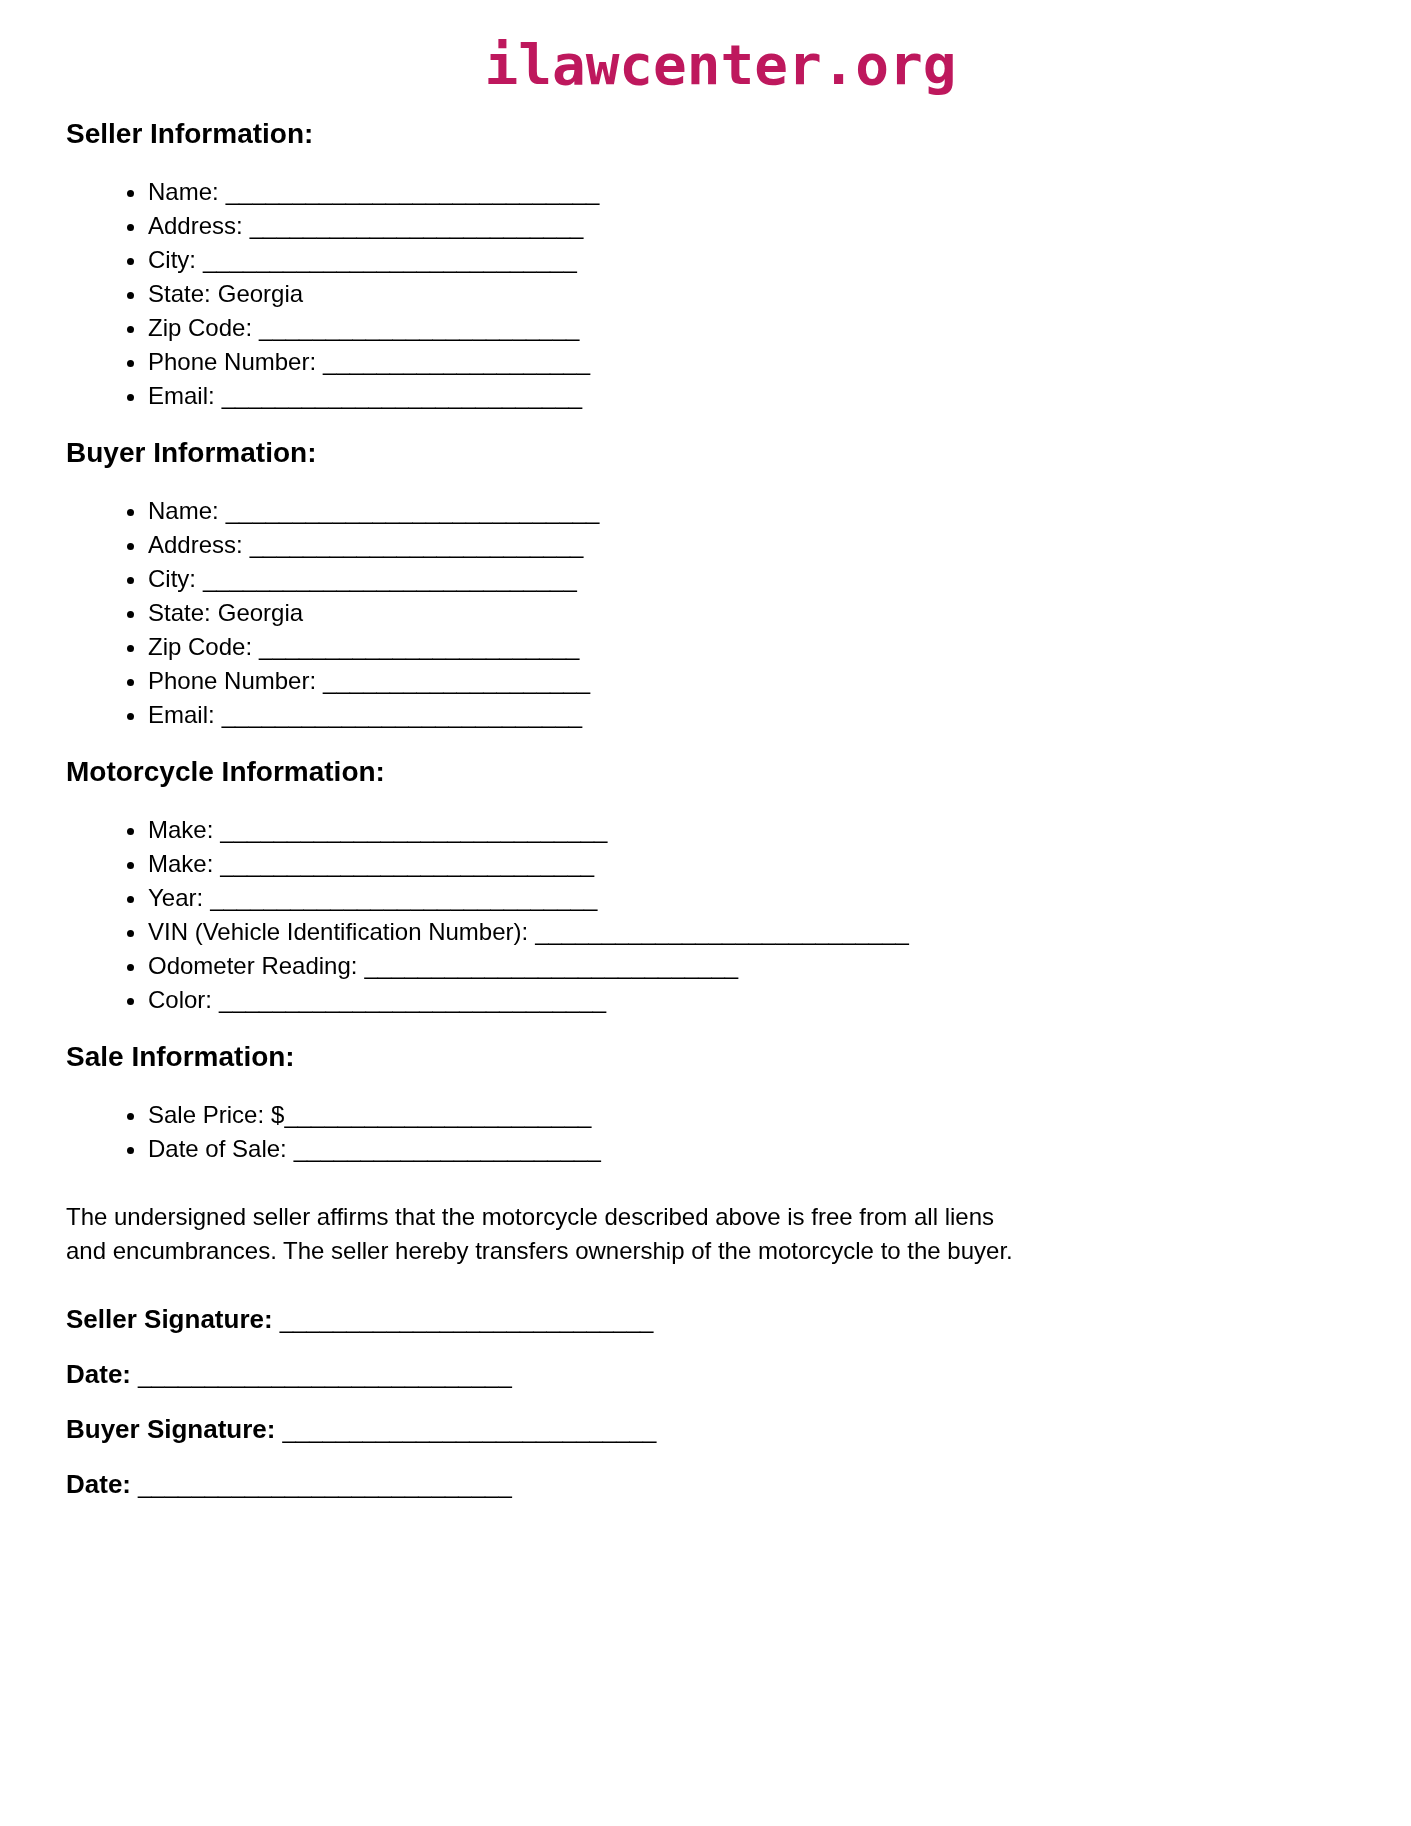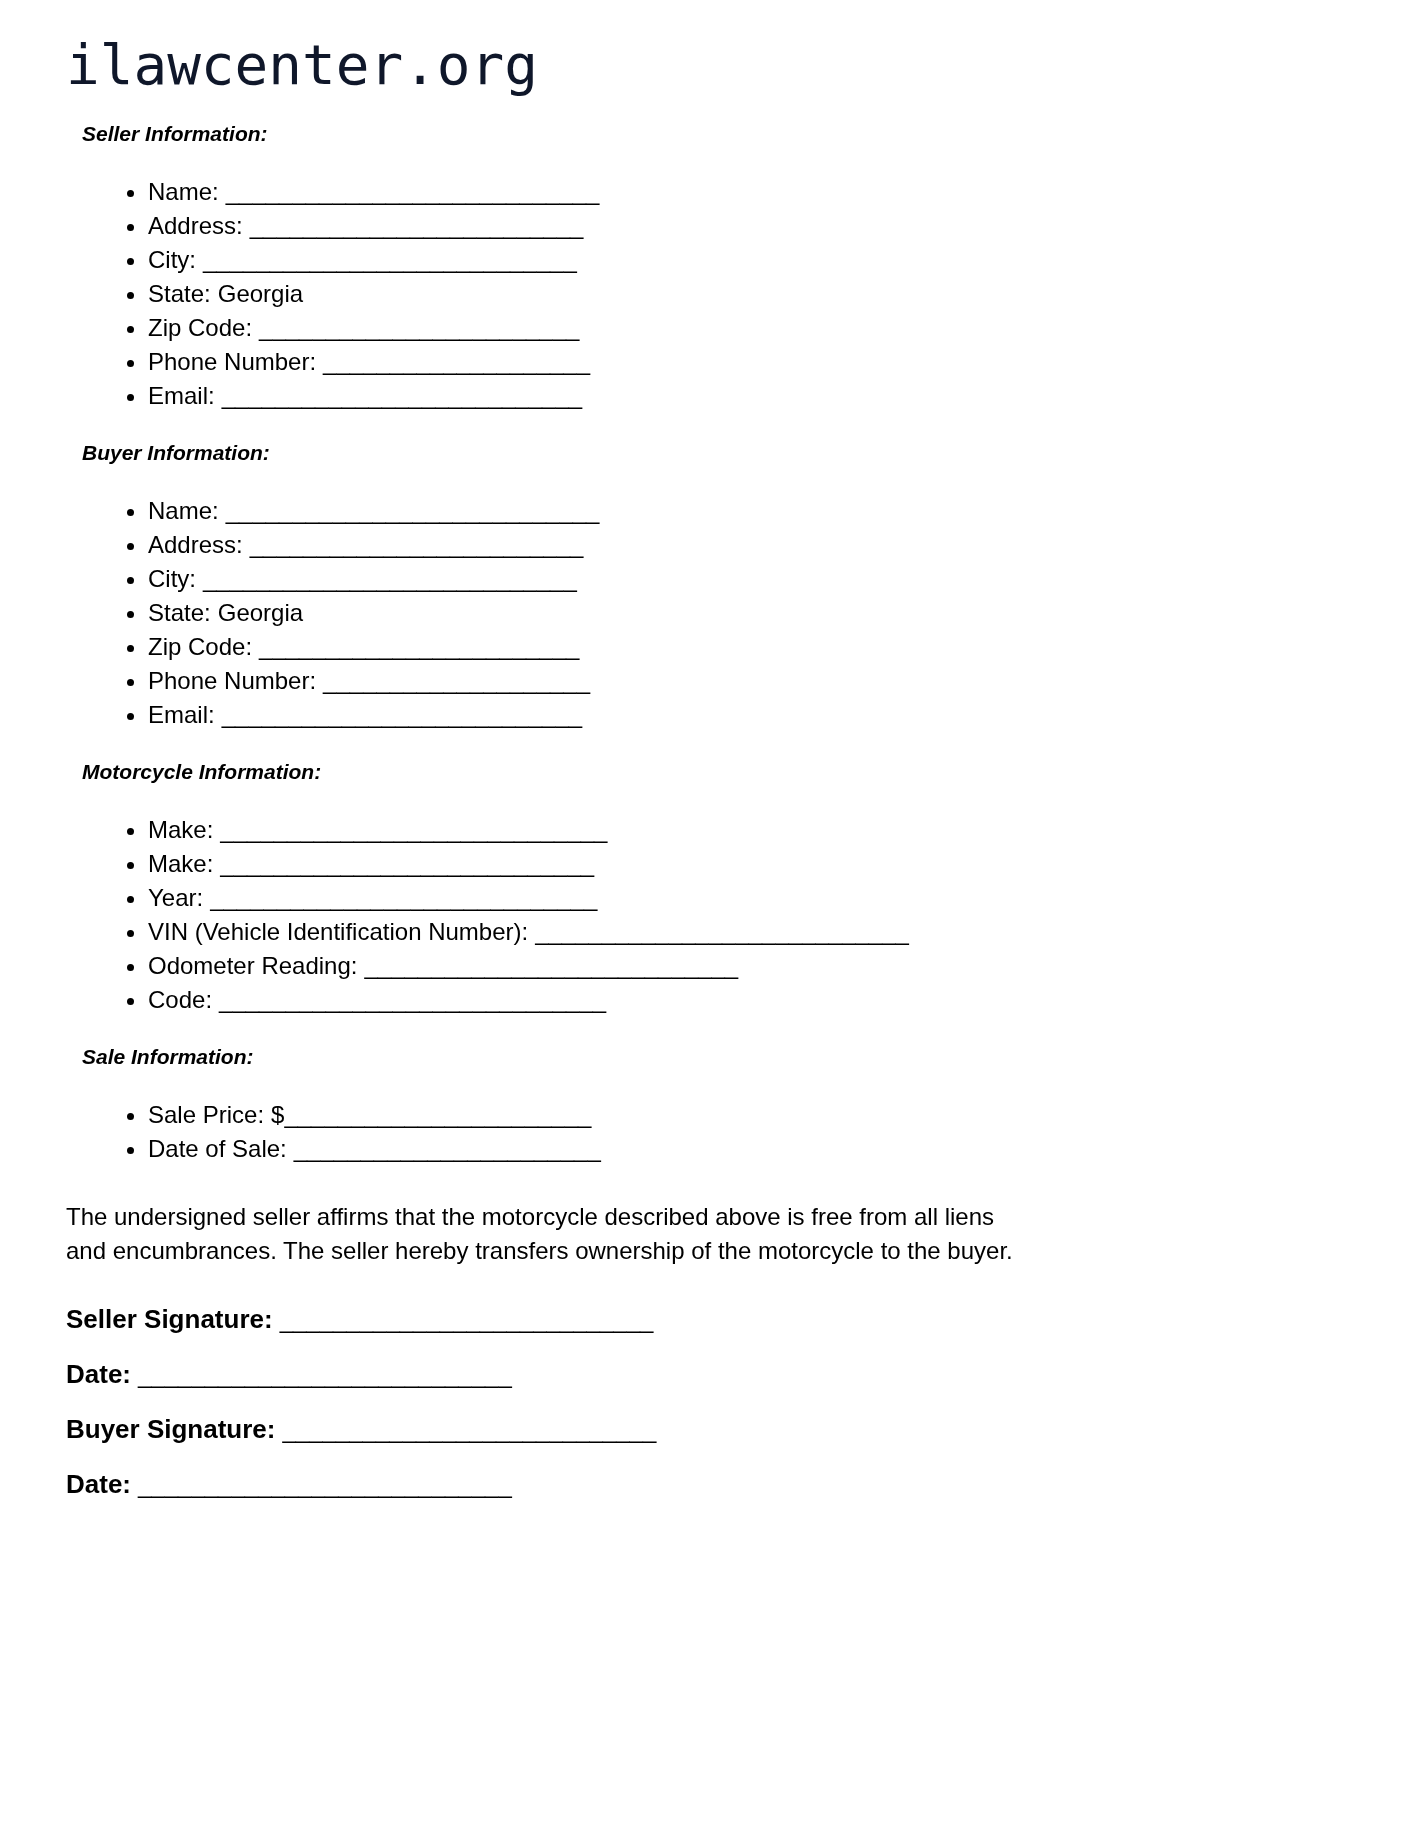--- a/index.html
+++ b/index.html
@@ -14,47 +14,47 @@
     margin: 0 auto;
     background: #ffffff;
     color: #000000;
     font-family: "Liberation Sans", sans-serif;
     font-size: 24px;
     box-sizing: border-box;
     padding: 36px 66px 0 66px;
     overflow: hidden;
   }
   .watermark {
-    text-align: left;
+    text-align: center;
     font-family: "DejaVu Sans Mono", monospace;
     font-size: 56px;
     line-height: 58px;
-    color: #0f172a;
+    color: #be185d;
     margin-right: -30px;
     letter-spacing: 0px;
     white-space: nowrap;
+    font-weight: bold;
   }
   h1.doc-title {
     font-size: 48px;
     line-height: 55px;
     margin: 4px 0 0 0;
     font-weight: bold;
     letter-spacing: -0.5px;
   }
   p.para {
     margin: 30px 0 62px 0;
     line-height: 34px;
     white-space: pre-line;
   }
   h3.section-heading {
-    font-size: 21px;
+    font-size: 28px;
     line-height: 30px;
-    margin: 25px 0 0 16px;
+    margin: 25px 0 0 0;
     font-weight: bold;
-    font-style: italic;
   }
   ul.field-list {
     margin: 26px 0 25px 0;
     padding: 0 0 0 82px;
     list-style: disc;
   }
   ul.field-list li {
     line-height: 34px;
     padding: 0;
     margin: 0;
@@ -108,21 +108,21 @@
     <li><span class="lbl">Email:</span><span class="val">___________________________</span></li>
   </ul>
 
   <h3 class="section-heading">Motorcycle Information:</h3>
   <ul class="field-list">
     <li><span class="lbl">Make:</span><span class="val">_____________________________</span></li>
     <li><span class="lbl">Make:</span><span class="val">____________________________</span></li>
     <li><span class="lbl">Year:</span><span class="val">_____________________________</span></li>
     <li><span class="lbl">VIN (Vehicle Identification Number):</span><span class="val">____________________________</span></li>
     <li><span class="lbl">Odometer Reading:</span><span class="val">____________________________</span></li>
-    <li><span class="lbl">Code:</span><span class="val">_____________________________</span></li>
+    <li><span class="lbl">Color:</span><span class="val">_____________________________</span></li>
   </ul>
 
   <h3 class="section-heading">Sale Information:</h3>
   <ul class="field-list">
     <li><span class="lbl">Sale Price:</span><span class="val">$_______________________</span></li>
     <li><span class="lbl">Date of Sale:</span><span class="val">_______________________</span></li>
   </ul>
 
   <p class="closing">The undersigned seller affirms that the motorcycle described above is free from all liens
 and encumbrances. The seller hereby transfers ownership of the motorcycle to the buyer.</p>

